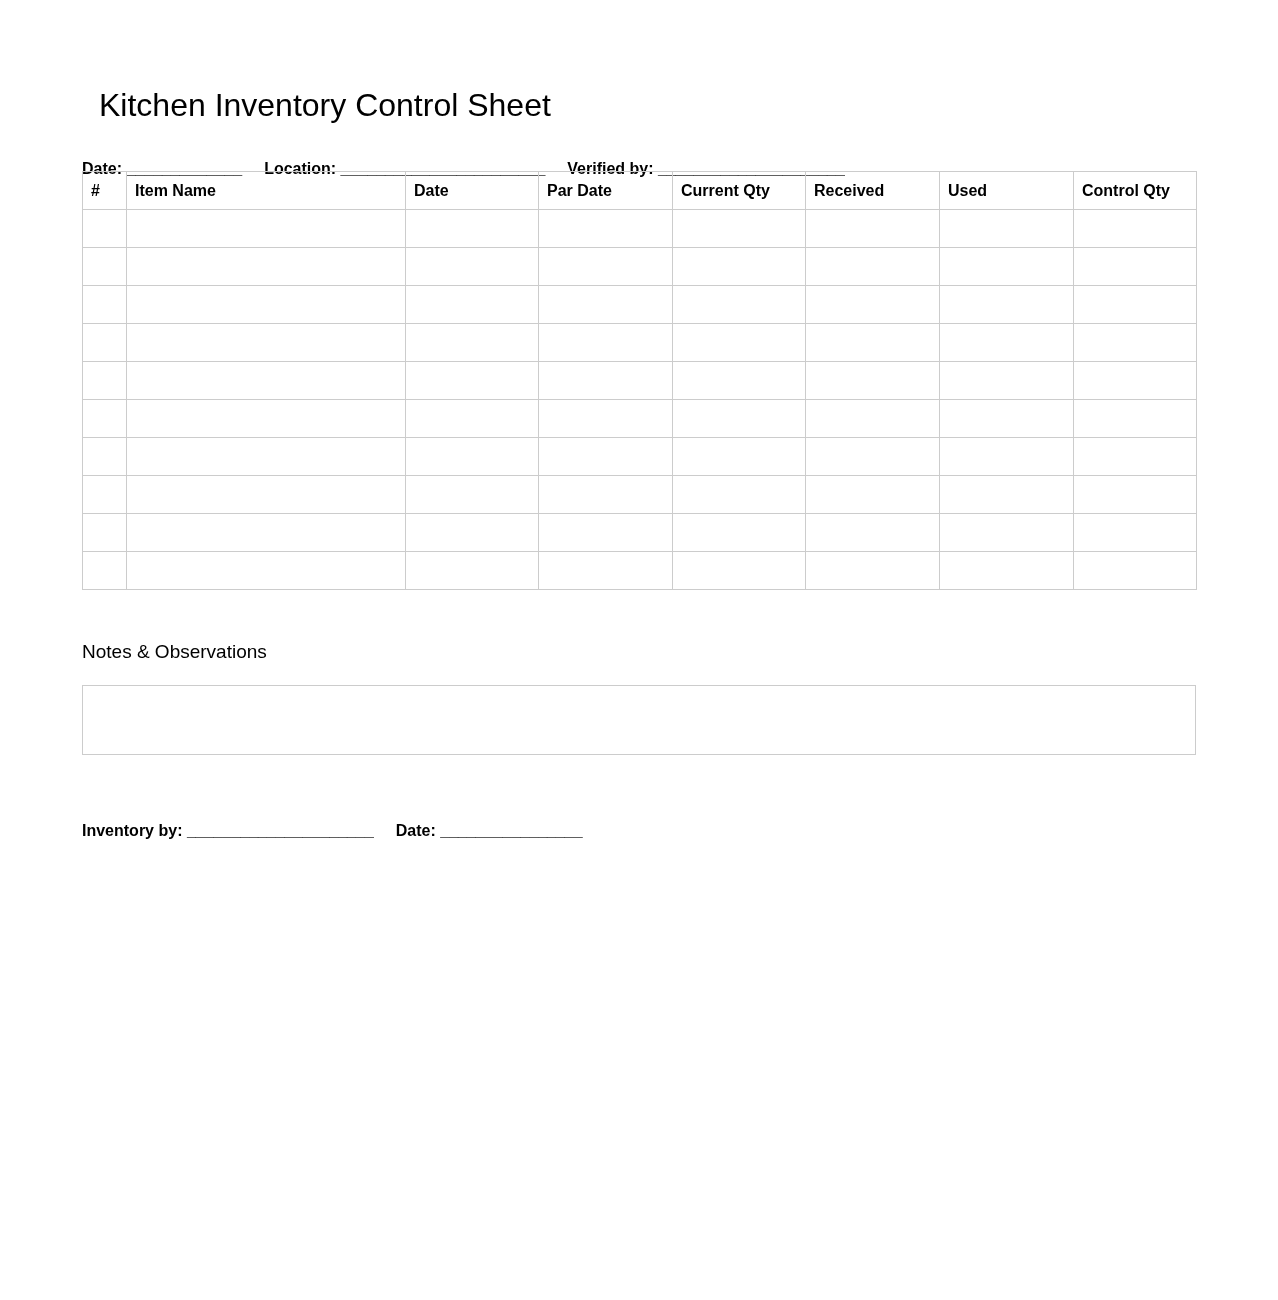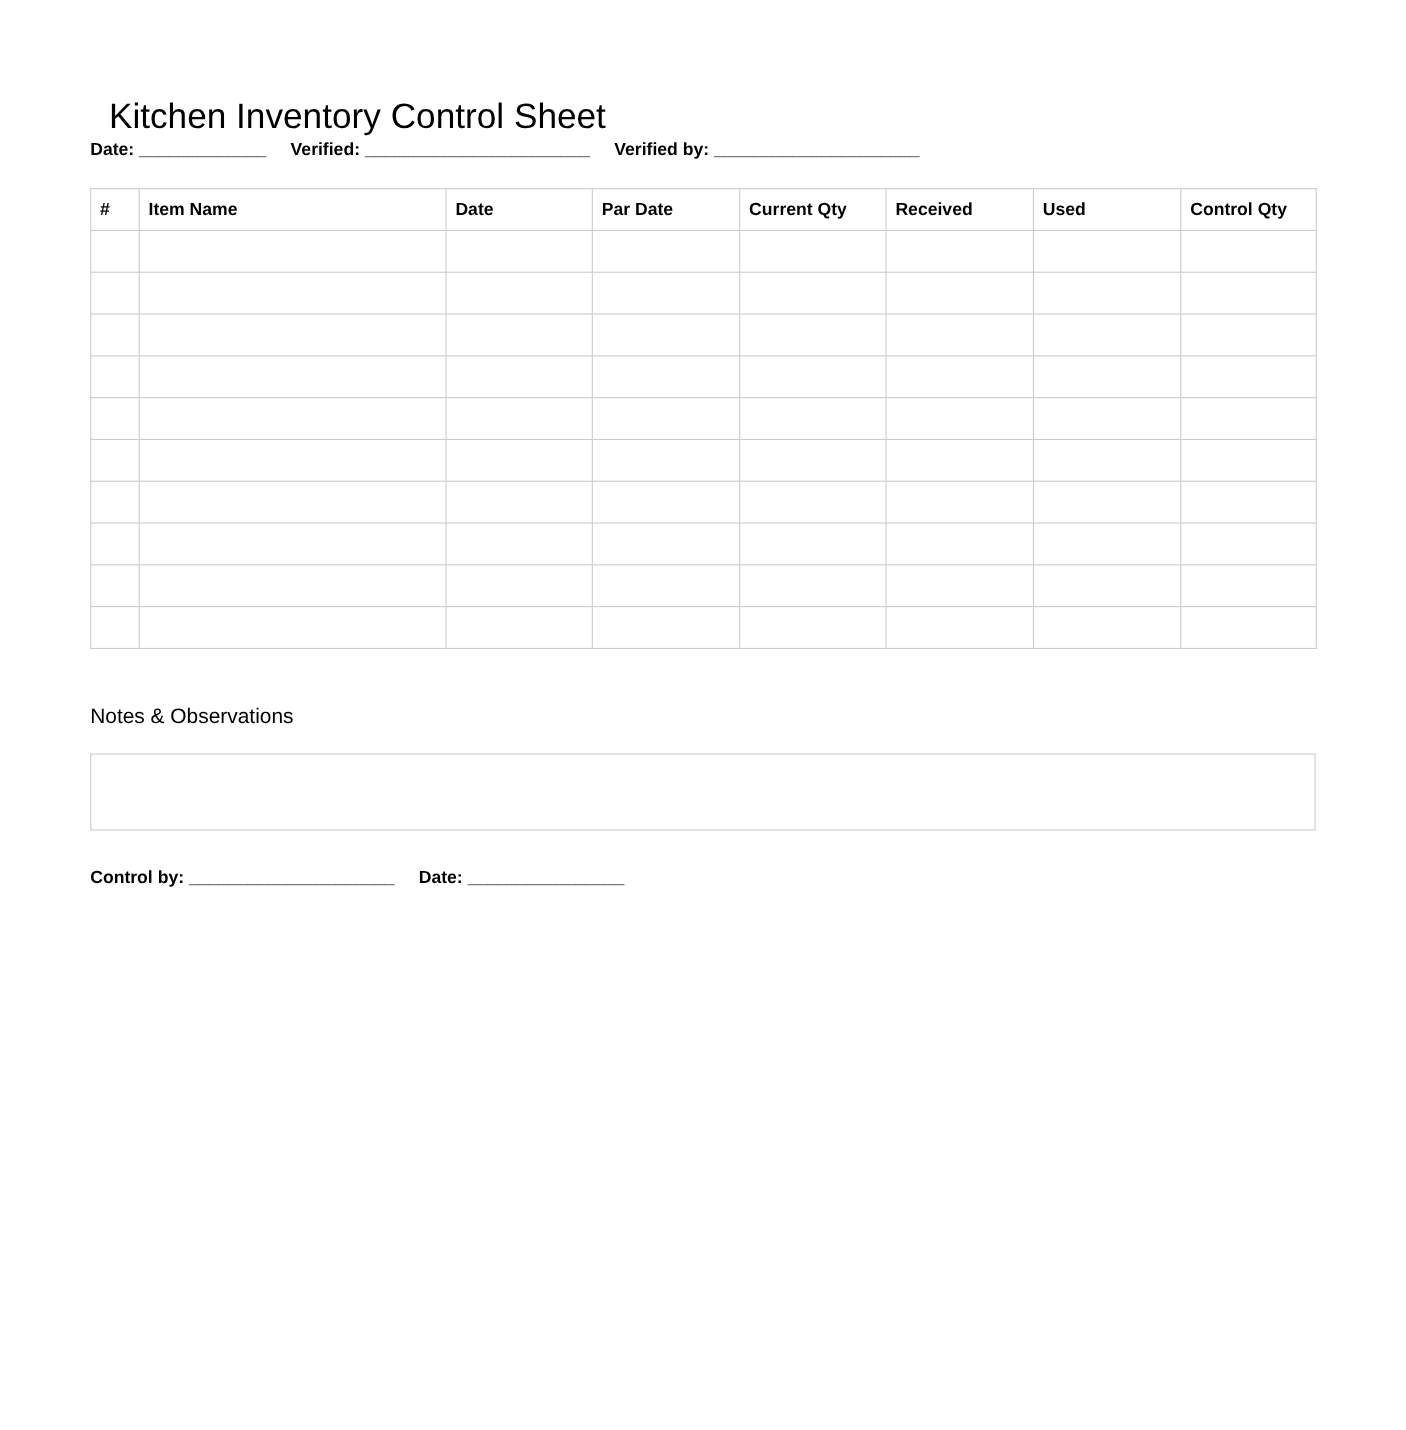--- a/index.html
+++ b/index.html
@@ -36,20 +36,21 @@
       left: 0;
       font-size: 16px;
       font-weight: bold;
       line-height: 20px;
       white-space: nowrap;
       display: flex;
     }
     .meta-field {
       display: inline-flex;
       white-space: pre;
+      margin-top: 32px;
     }
     .meta-field + .meta-field {
       margin-left: 22px;
     }
     table.inv {
       position: absolute;
       top: 171px;
       left: 0;
       width: 1114px;
       border-collapse: collapse;
@@ -103,21 +104,21 @@
 
 <div class="page">
 
   <h1 class="title">Kitchen Inventory Control Sheet</h1>
 
   <div class="meta-row">
     <span class="meta-field">
       <span>Date:</span><span> </span><span>_____________</span>
     </span>
     <span class="meta-field">
-      <span>Verified:</span><span> </span><span>_______________________</span>
+      <span>Location:</span><span> </span><span>_______________________</span>
     </span>
     <span class="meta-field">
       <span>Verified by:</span><span> </span><span>_____________________</span>
     </span>
   </div>
 
   <table class="inv">
     <colgroup>
       <col style="width:44px">
       <col style="width:279px">
@@ -242,20 +243,20 @@
           <td></td>
         </tr>
       </tbody>
   </table>
 
   <h2 class="notes-title">Notes &amp; Observations</h2>
   <div class="notes-box"></div>
 
   <div class="verify-row">
     <span class="meta-field">
-      <span>Control by:</span><span> </span><span>_____________________</span>
+      <span>Inventory by:</span><span> </span><span>_____________________</span>
     </span>
     <span class="meta-field">
       <span>Date:</span><span> </span><span>________________</span>
     </span>
   </div>
 
 </div>
 
 </body></html>

